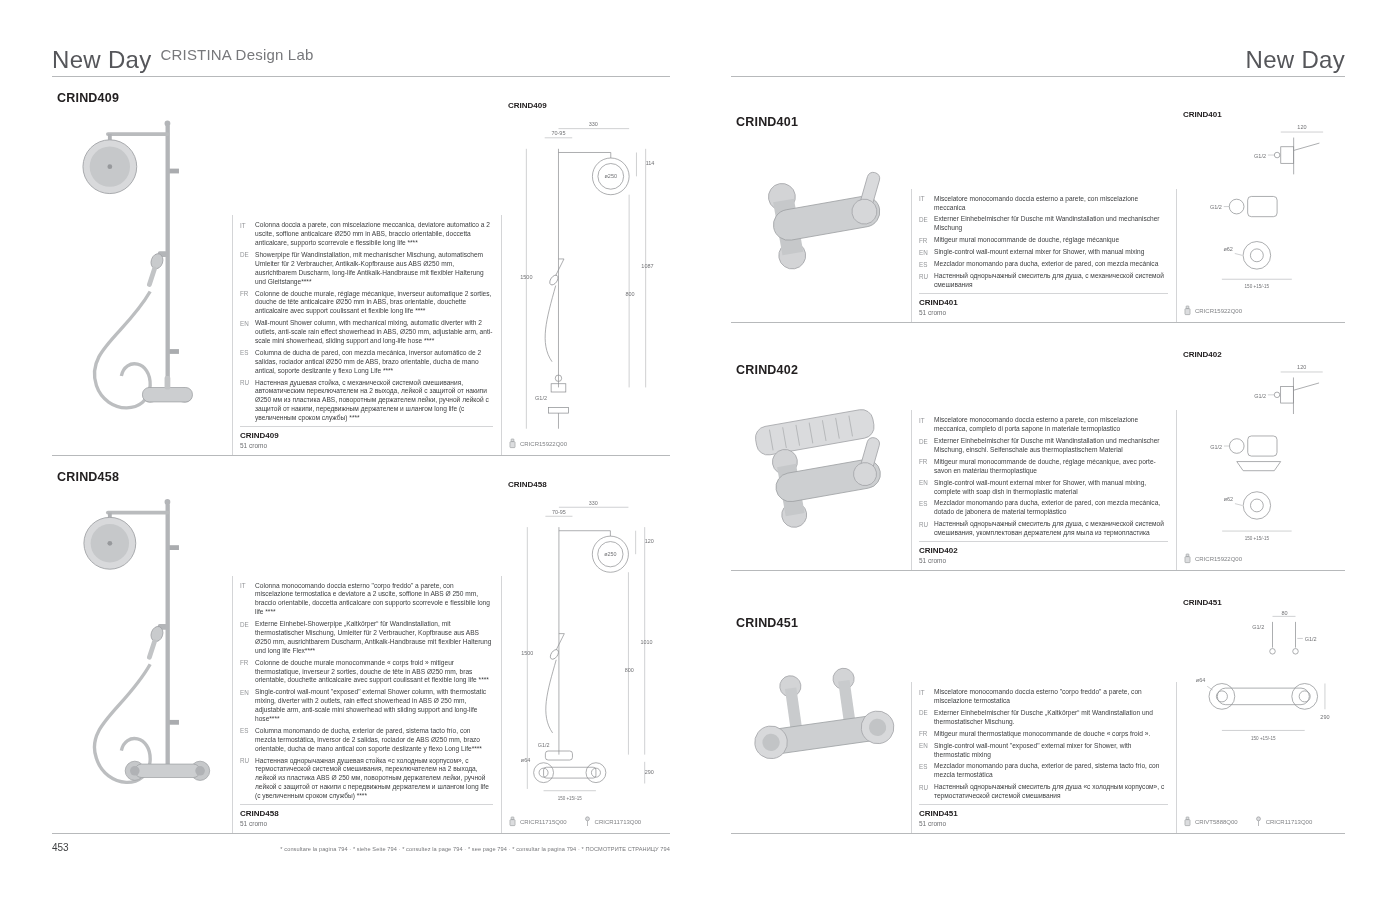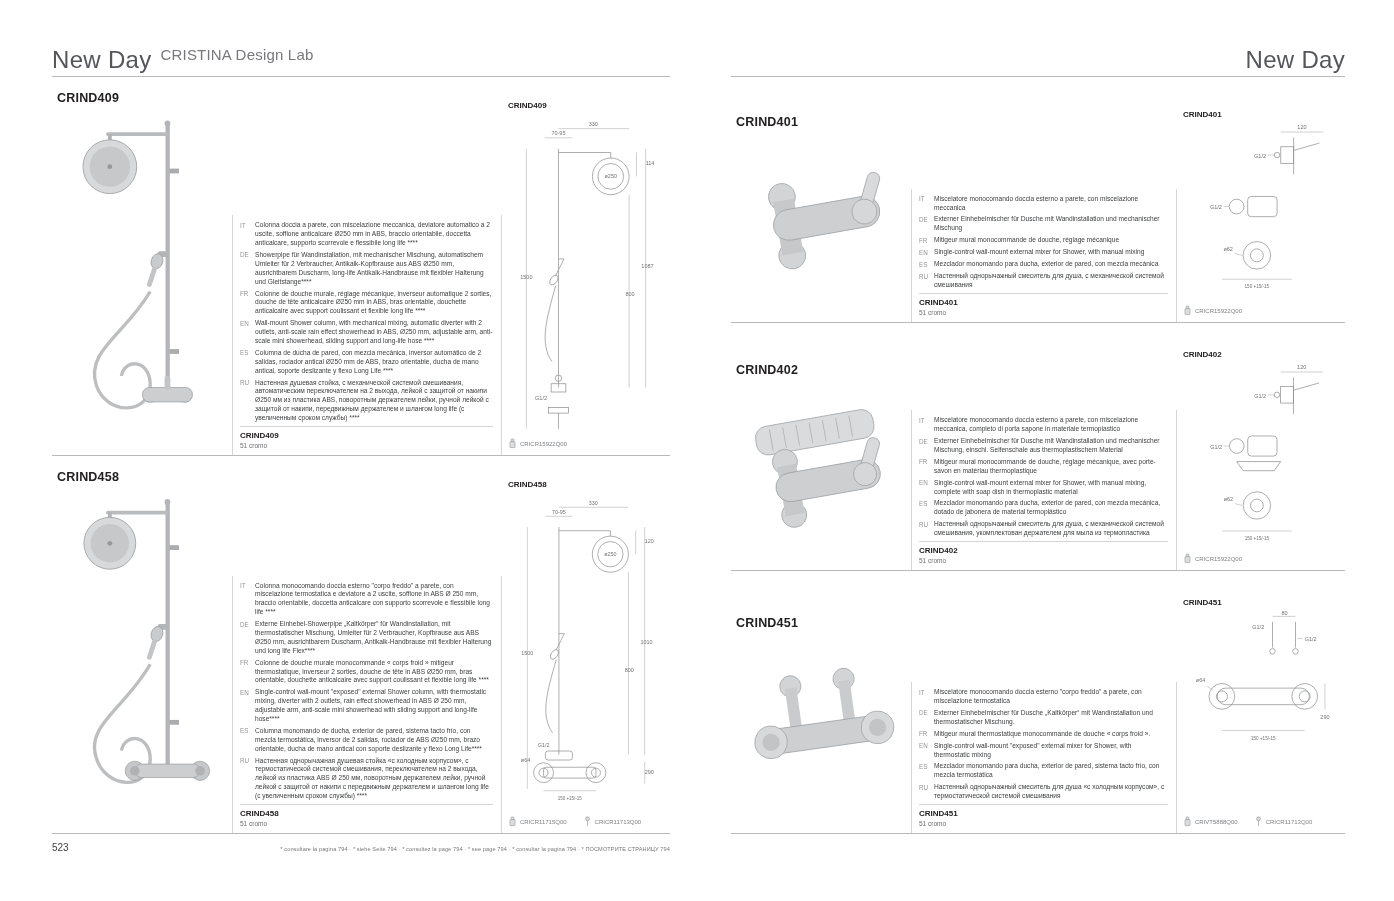--- a/index.html
+++ b/index.html
@@ -596,16 +596,16 @@
           </div>
         </div>
       </div>
     </article>
 
   </div>
 </section>
 
 <div class="footer">
   <div class="footer-half-left">
-    <span class="page-num">523</span>
+    <span class="page-num">453</span>
     <span class="footnote">* consultare la pagina 794  ·  * siehe Seite 794  ·  * consultez la page 794  ·  * see page 794  ·  * consultar la pagina 794  ·  * ПОСМОТРИТЕ СТРАНИЦУ 794</span>
   </div>
 </div>
 
 </body></html>

